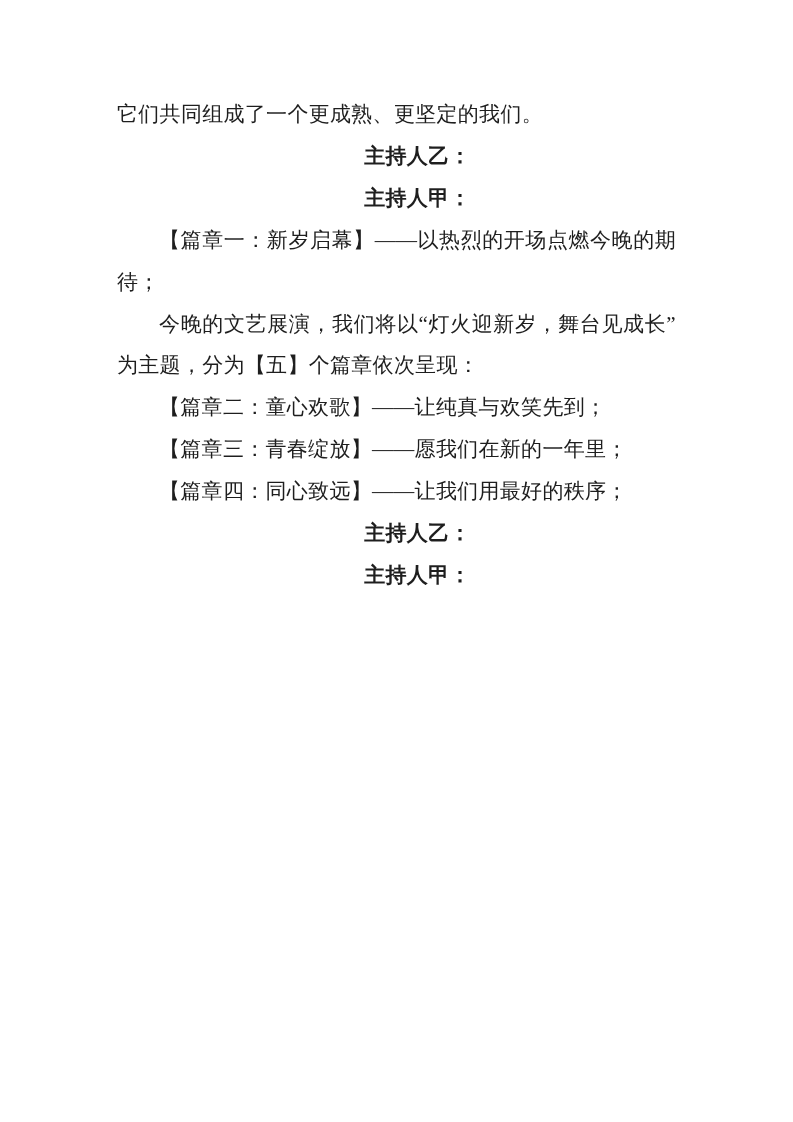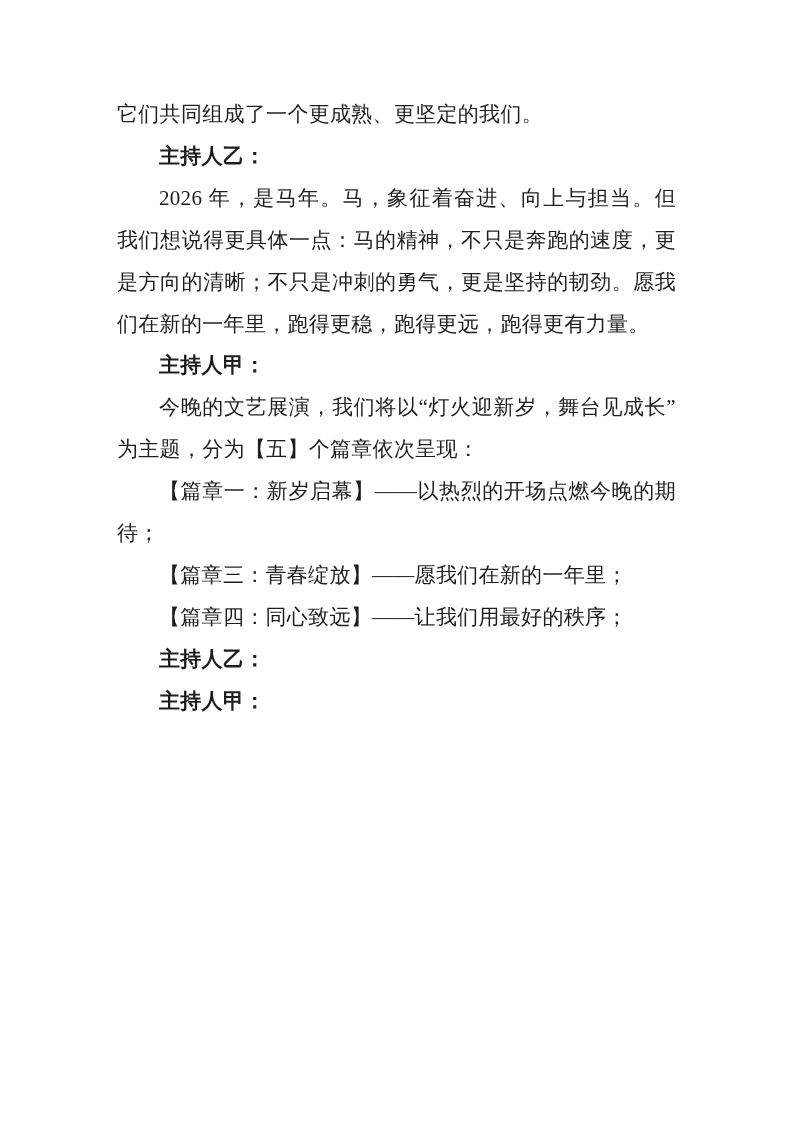--- a/index.html
+++ b/index.html
@@ -26,32 +26,32 @@
   .para {
     margin: 0;
     text-align: justify;
     text-justify: inter-ideograph;
   }
   .para.indent {
     text-indent: 2em;
   }
   .speaker {
     font-weight: bold;
-    text-align: left;
+    text-align: center;
   }
 </style>
 </head>
 <body>
 
 <div class="page" style="background: rgb(255, 255, 255);">
   <div class="doc-body" style="color: rgb(30, 30, 30);">
       <p class="para">它们共同组成了一个更成熟、更坚定的我们。</p>
       <p class="para indent speaker">主持人乙：</p>
-      <p class="para indent">2026 年，是马年。马，象征着奋进、向上与担当。但我们想说得更具体一点：马的精神，不只是奔跑的速度，更是方向的清晰；不只是冲刺的勇气，更是坚持的韧劲。愿我们在新的一年里，跑得更稳，跑得更远，跑得更有力量。</p>
       <p class="para indent speaker">主持人甲：</p>
+      <p class="para indent">【篇章一：新岁启幕】——以热烈的开场点燃今晚的期待；</p>
       <p class="para indent">今晚的文艺展演，我们将以“灯火迎新岁，舞台见成长”为主题，分为【五】个篇章依次呈现：</p>
-      <p class="para indent">【篇章一：新岁启幕】——以热烈的开场点燃今晚的期待；</p>
+      <p class="para indent">【篇章二：童心欢歌】——让纯真与欢笑先到；</p>
       <p class="para indent">【篇章三：青春绽放】——愿我们在新的一年里；</p>
       <p class="para indent">【篇章四：同心致远】——让我们用最好的秩序；</p>
       <p class="para indent speaker">主持人乙：</p>
       <p class="para indent speaker">主持人甲：</p>
     </div>
 </div>
 
 </body></html>

